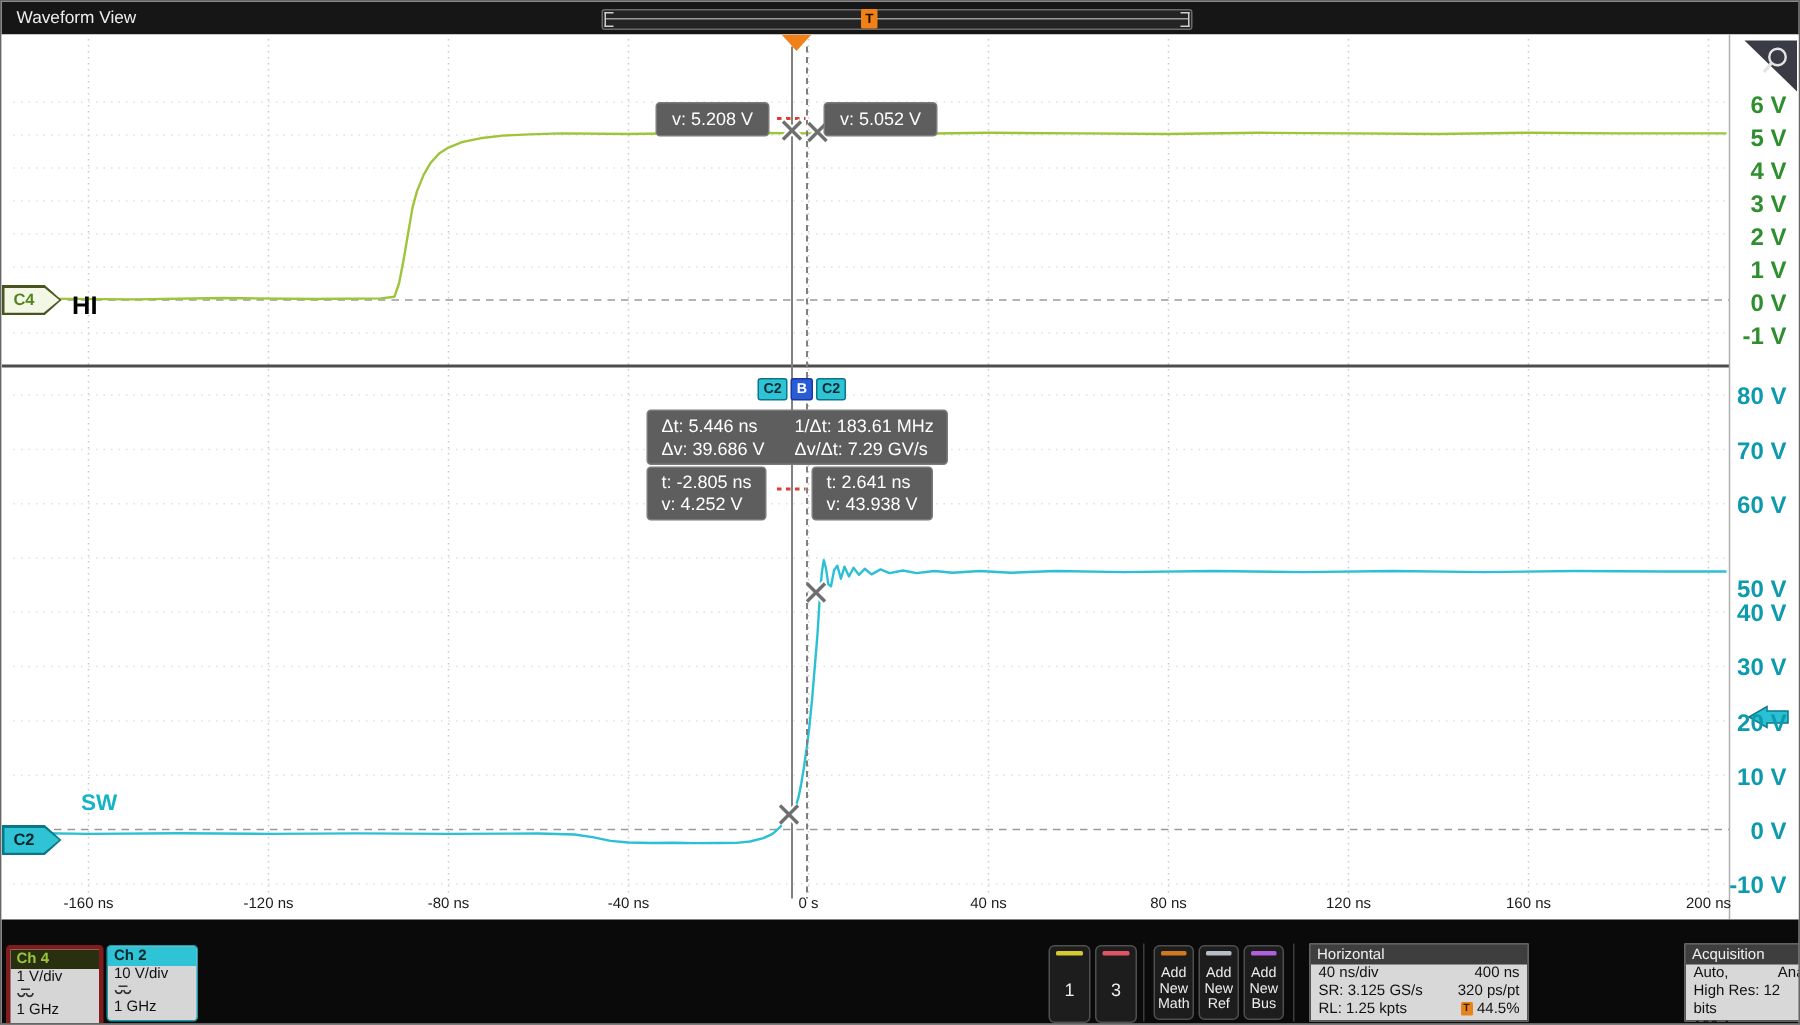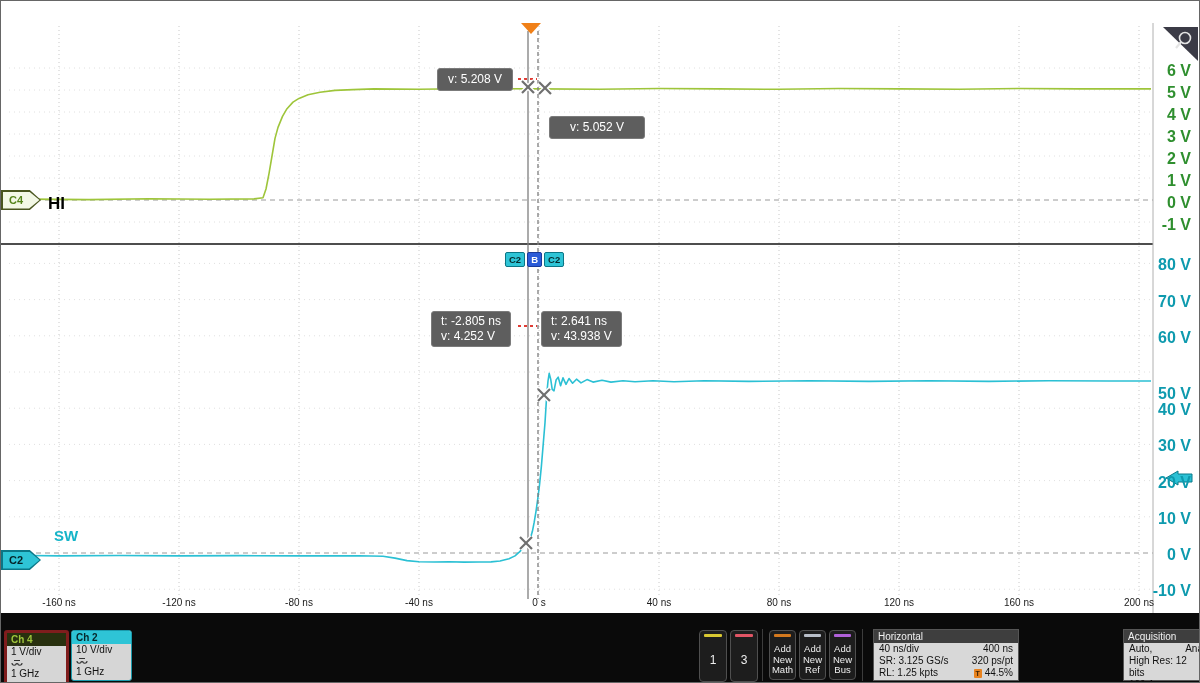--- a/index.html
+++ b/index.html
@@ -35,21 +35,21 @@
   .badge-c2p{top:527px;}
   .badge-c2p .outer{position:absolute;inset:0;background:#0b7686;}
   .badge-c2p .inner{background:#2ec4d6;}
   .badge-c2p .txt{color:#052327;}
   .lbl-hi{position:absolute;left:47px;top:152px;font-size:17px;font-weight:bold;color:#000000;margin-top:19px;}
   .lbl-sw{position:absolute;left:53px;top:504px;font-size:15px;font-weight:bold;color:#14b4c8;}
   .ro{position:absolute;background:#5e5e5e;border:1px solid #7b7b7b;border-radius:3px;
     color:#fff;font-size:12px;white-space:nowrap;}
   .box1{left:417px;top:21px;height:22px;display:flex;gap:18px;align-items:center;padding:0 9px;}
   .box2{left:436px;top:45px;height:21px;line-height:21px;padding:0 10px;}
-  .box3{left:548px;top:45px;height:21px;line-height:21px;padding:0 20px;margin-top:48px;}
+  .box3{left:548px;top:45px;height:21px;line-height:21px;padding:0 10px;}
   .cbadges{position:absolute;left:504px;top:229px;display:flex;gap:2px;}
   .cb{height:13px;line-height:13px;font-size:9.5px;font-weight:bold;padding:0 3px;border-radius:2px;}
   .cb.cy{background:#2ec4d6;color:#062a2e;border:1px solid #0b7686;}
   .cb.bl{background:#2b5cd8;color:#fff;border:1px solid #1a3a9a;}
   .box4{left:430px;top:250px;display:grid;grid-template-columns:auto auto;column-gap:20px;
     row-gap:1px;padding:3px 9px;}
   .box5{left:430px;top:288px;padding:2px 9px;line-height:15px;}
   .box6{left:540px;top:288px;padding:2px 9px;line-height:15px;}
   
   .bottombar{position:absolute;left:0;top:612px;width:1200px;height:71px;background:#0a0a0a;}
@@ -81,20 +81,29 @@
   .trig-level{font-size:11px;}
   .tpos-icon{display:inline-block;width:8px;height:9px;background:#e8821e;color:#3a2000;
     font-size:7px;line-height:9px;text-align:center;font-weight:bold;border-radius:1px;
     margin-right:3px;vertical-align:middle;}
 </style>
 </head>
 <body>
 
 <div class="screen">
 
+  <div class="topbar">
+    <div class="title">Waveform View</div>
+    <div class="minimap">
+      <div class="mm-line"></div>
+      <div class="mm-br l"></div>
+      <div class="mm-br r"></div>
+      <div class="mm-trig">T</div>
+    </div>
+  </div>
 
   <div class="plot">
     <svg id="wave-svg" width="1200" height="590">
         <line x1="58" y1="3" x2="58" y2="572" stroke="#c9c9c9" stroke-width="1" stroke-dasharray="1,3"></line>
         <line x1="178" y1="3" x2="178" y2="572" stroke="#c9c9c9" stroke-width="1" stroke-dasharray="1,3"></line>
         <line x1="298" y1="3" x2="298" y2="572" stroke="#c9c9c9" stroke-width="1" stroke-dasharray="1,3"></line>
         <line x1="418" y1="3" x2="418" y2="572" stroke="#c9c9c9" stroke-width="1" stroke-dasharray="1,3"></line>
         <line x1="538" y1="3" x2="538" y2="572" stroke="#c9c9c9" stroke-width="1" stroke-dasharray="1,3"></line>
         <line x1="658" y1="3" x2="658" y2="572" stroke="#c9c9c9" stroke-width="1" stroke-dasharray="1,3"></line>
         <line x1="778" y1="3" x2="778" y2="572" stroke="#c9c9c9" stroke-width="1" stroke-dasharray="1,3"></line>
@@ -200,20 +209,26 @@
     <div class="lbl-sw">SW</div>
 
     <div class="ro box2">v: 5.208 V</div>
     <div class="ro box3">v: 5.052 V</div>
 
     <div class="cbadges">
       <span class="cb cy">C2</span>
       <span class="cb bl">B</span>
       <span class="cb cy">C2</span>
     </div>
+    <div class="ro box4">
+      <span>Δt: 5.446 ns</span>
+      <span>1/Δt: 183.61 MHz</span>
+      <span>Δv: 39.686 V</span>
+      <span>Δv/Δt: 7.29 GV/s</span>
+    </div>
     <div class="ro box5">
       <div>t: -2.805 ns</div>
       <div>v: 4.252 V</div>
     </div>
     <div class="ro box6">
       <div>t: 2.641 ns</div>
       <div>v: 43.938 V</div>
     </div>
   </div>
 

